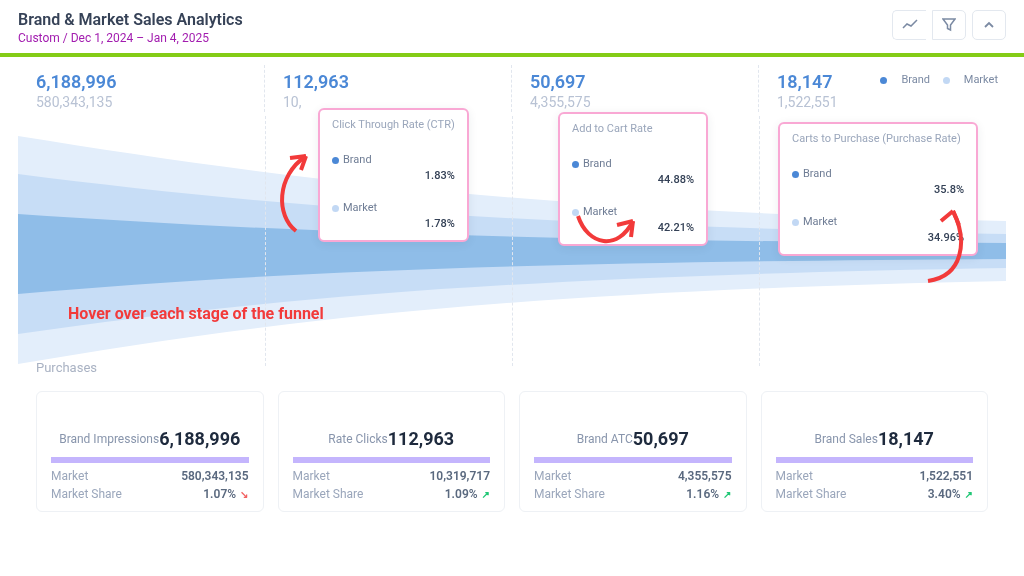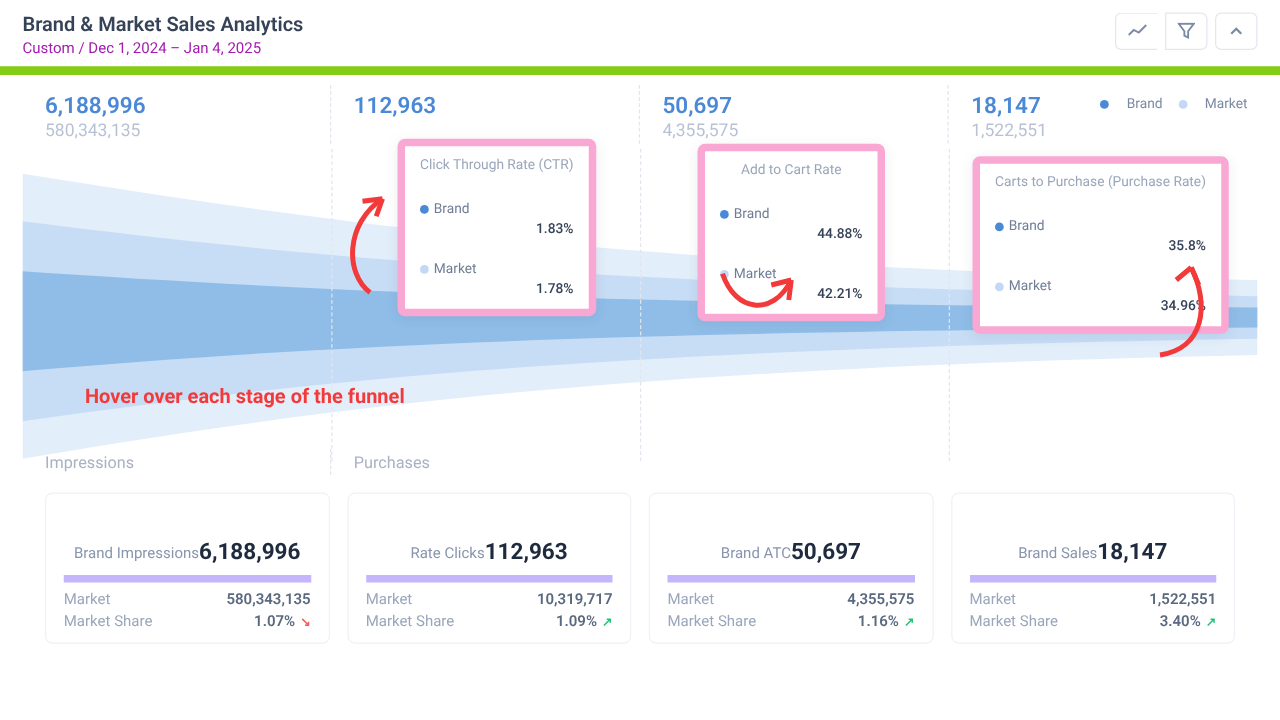--- a/index.html
+++ b/index.html
@@ -10,21 +10,21 @@
     width: 1024px;
     height: 576px;
     overflow: hidden;
     position: relative;
   }
   .header {
     display: flex;
     justify-content: space-between;
     align-items: flex-start;
     padding: 10px 18px 8px 18px;
-    border-bottom: 7px solid #84cc16;
+    border-bottom: 4px solid #84cc16;
   }
   .title-block h1 {
     font-size: 16px;
     font-weight: 600;
     color: #364257;
   }
   .title-block .subtitle {
     font-size: 12px;
     color: #a21caf;
     margin-top: 2px;
@@ -109,21 +109,21 @@
   .tooltip {
     position: absolute;
     background: #fff;
     border: 1px solid #e1e6ee;
     border-radius: 6px;
     padding: 8px 12px 10px 12px;
     box-shadow: 0 2px 10px rgba(30,45,70,0.08);
     font-size: 11px;
     min-width: 150px;
   }
-  .tooltip.red { border: 6px solid #f9a8d4; text-align: center; }
+  .tooltip.red { border: 2px solid #f9a8d4; }
   .tooltip .tt-title { color:#9aa6bb; font-size:11px; margin-bottom:6px; }
   .tooltip .row { display:flex; justify-content:space-between; align-items:center; margin-top:3px;}
   .tooltip .row .label { color:#6f7d95; }
   .tooltip .row .val { color:#344156; font-weight:500;margin-top:32px; }
 
   .annot {
     position:absolute;
     color:#f23a3a;
     font-weight:700;
     font-size:16px;
@@ -204,20 +204,21 @@
 
 <div class="main">
 
   <div class="cols">
     <div class="col-top">
       <div class="brand-num">6,188,996</div>
       <div class="market-num">580,343,135</div>
     </div>
     <div class="col-top">
       <div class="brand-num">112,963</div>
+      <div class="market-num">10,</div>
     </div>
     <div class="col-top">
       <div class="brand-num">50,697</div>
       <div class="market-num">4,355,575</div>
     </div>
     <div class="col-top">
       <div class="brand-num">18,147</div>
       <div class="market-num">1,522,551</div>
       <div class="legend">
         <span><i class="dot brand"></i><span>Brand</span></span>
@@ -287,21 +288,20 @@
     </svg>
     <svg class="arrow-svg" style="left:900px; top:85px;" width="60" height="90">
       <path d="M10,80 C45,75 50,40 35,10" stroke="#f23a3a" stroke-width="4" fill="none"></path>
       <path d="M35,10 l-12,10 M35,10 l6,14" stroke="#f23a3a" stroke-width="4" fill="none"></path>
     </svg>
 
     <div class="annot">Hover over each stage of the funnel</div>
   </div>
 
   <div class="stage-labels">
-    <div class="stage-label">Impressions</div>
     <div class="stage-label">Purchases</div>
   </div>
 
   <div class="cards">
 
     <div class="card">
       <div class="top">
         <span class="label">Brand Impressions</span>
         <span class="value">6,188,996</span>
       </div>

